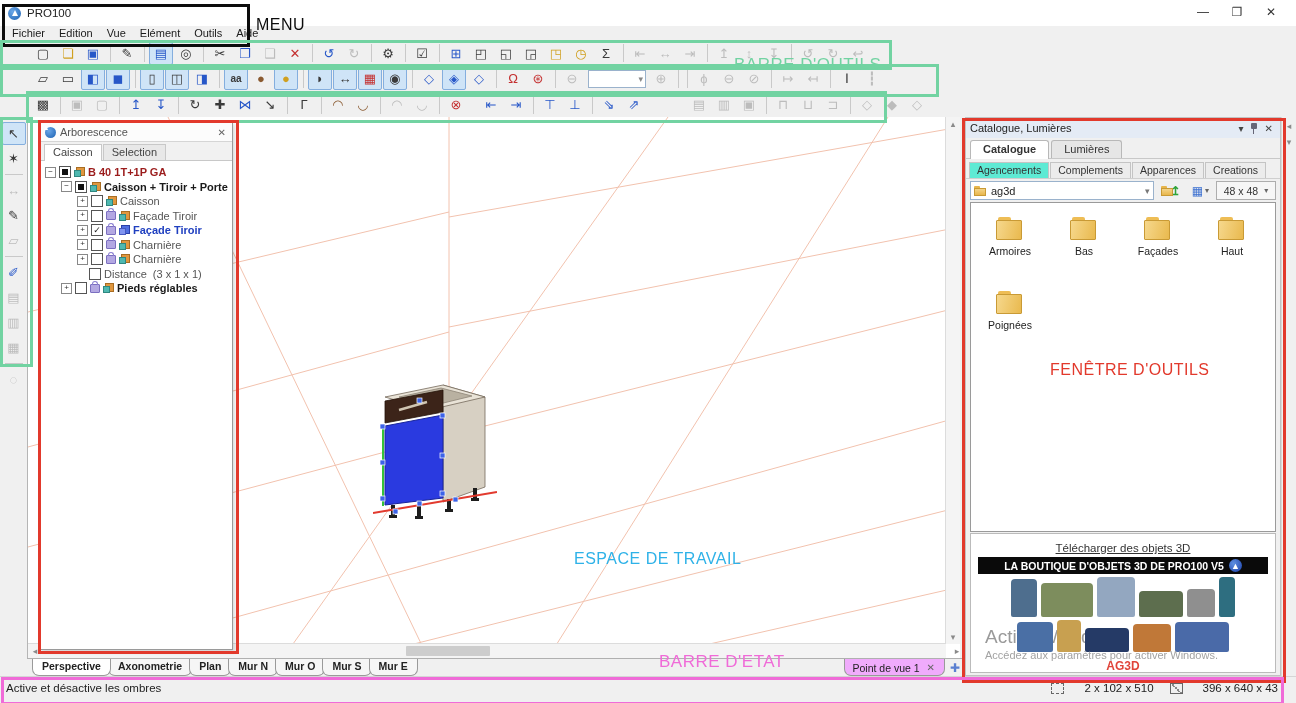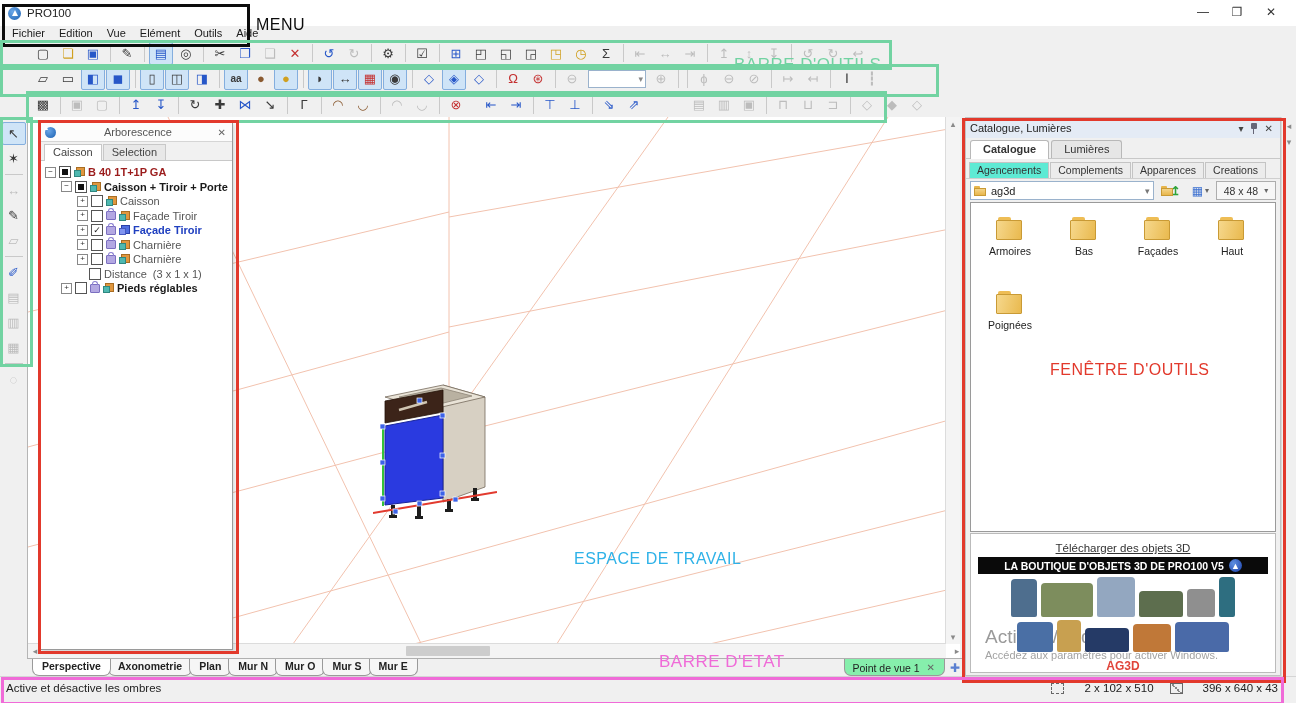--- a/index.html
+++ b/index.html
@@ -49,21 +49,21 @@
   #hscroll{position:absolute;left:0;bottom:0;height:14px;width:918px;background:#f4f4f4;border-top:1px solid #dcdcdc;}
   .scr-arrow{position:absolute;width:14px;height:14px;display:flex;align-items:center;justify-content:center;
              color:#8a8a8a;font-size:9px;}
   #hthumb{position:absolute;left:378px;top:2px;width:84px;height:10px;background:#cdcdcd;border-radius:1px;}
   
   #treepanel{left:40px;top:122px;width:191px;height:526px;background:#fff;border:1px solid #9a9a9a;
              box-shadow:2px 2px 4px rgba(0,0,0,.15);}
   #tree-title{height:18px;display:flex;align-items:center;border-bottom:1px solid #d5d5d5;padding:0 4px;background:#fcfcfc;}
   #tree-title .app-logo{position:static;width:11px;height:11px;margin-right:4px;flex:none;}
   #tree-title .app-logo::after{left:3px;top:2px;border-left-width:2.5px;border-right-width:2.5px;border-bottom-width:5px;}
-  #tree-title-label{flex:1;color:#555;margin-left:44px;}
+  #tree-title-label{flex:1;color:#555;}
   .x-btn{color:#666;font-size:10px;padding:0 2px;}
   #tree-tabs{height:18px;display:flex;align-items:flex-end;background:#f1f1f1;border-bottom:1px solid #c8c8c8;padding-left:3px;}
   .ttab{padding:1px 8px 2px;border:1px solid #c8c8c8;border-bottom:none;background:#e8e8e8;color:#444;margin-right:1px;}
   .ttab.active{background:#fff;position:relative;top:1px;padding-bottom:3px;}
   #tree-body{padding-top:4px;}
   .tree-row{display:flex;align-items:center;height:14.5px;white-space:nowrap;}
   .expander{width:9px;height:9px;border:1px solid #888;background:#fff;font-size:8px;line-height:7px;
             text-align:center;color:#333;margin-right:3px;flex:none;}
   .expander-spacer{width:12px;flex:none;}
   .cb{width:10px;height:10px;border:1px solid #555;background:#fff;margin-right:3px;flex:none;
@@ -135,21 +135,21 @@
   #ad-brand{position:absolute;left:0;top:125px;width:100%;text-align:center;color:#e0443a;font-weight:bold;font-size:12px;}
   #wm1{position:absolute;left:14px;top:92px;font-size:19px;color:#9a9a9a;z-index:2;}
   #wm2{position:absolute;left:14px;top:115px;font-size:11px;color:#a2a2a2;z-index:4;}
   
   #tabstrip{left:27px;top:658px;width:938px;height:18px;background:#f0f0f0;border-top:1px solid #b0b0b0;
             display:flex;align-items:stretch;box-sizing:border-box;padding-left:5px;}
   .vtab{padding:1px 9px 0;border:1px solid #9a9a9a;border-top:none;border-radius:0 0 7px 7px;background:#f6f6f6;
         color:#222;font-size:10.5px;margin-right:-3px;height:15px;font-weight:bold;}
   .vtab-active{background:#fff;z-index:2;}
   .flex-fill{flex:1;}
-  #vp-tab{padding:1px 7px 0;border:1px solid #9a9a9a;border-top:none;border-radius:0 0 7px 7px;background:#86efac;
+  #vp-tab{padding:1px 7px 0;border:1px solid #9a9a9a;border-top:none;border-radius:0 0 7px 7px;background:#f0abfc;
         font-size:10.5px;height:15px;display:flex;gap:5px;align-items:center;}
   #add-vp{width:20px;display:flex;align-items:center;justify-content:center;color:#5a7fd0;font-size:12px;}
   
   #statusbar{left:0;top:676px;width:1296px;height:33px;background:#f0f0f0;border-top:1px solid #d5d5d5;box-sizing:border-box;}
   #status-hint{position:absolute;left:6px;top:5px;font-size:11.5px;color:#222;}
   #status-dims{position:absolute;right:18px;top:5px;display:flex;gap:16px;font-size:11.5px;color:#222;align-items:center;}
   .dim-group{display:flex;align-items:center;gap:20px;}
   .szic{display:inline-block;width:11px;height:9px;border:1px dashed #666;}
   .szic2{border-style:solid;background:linear-gradient(45deg,transparent 45%,#888 45%,#888 55%,transparent 55%);}
   

